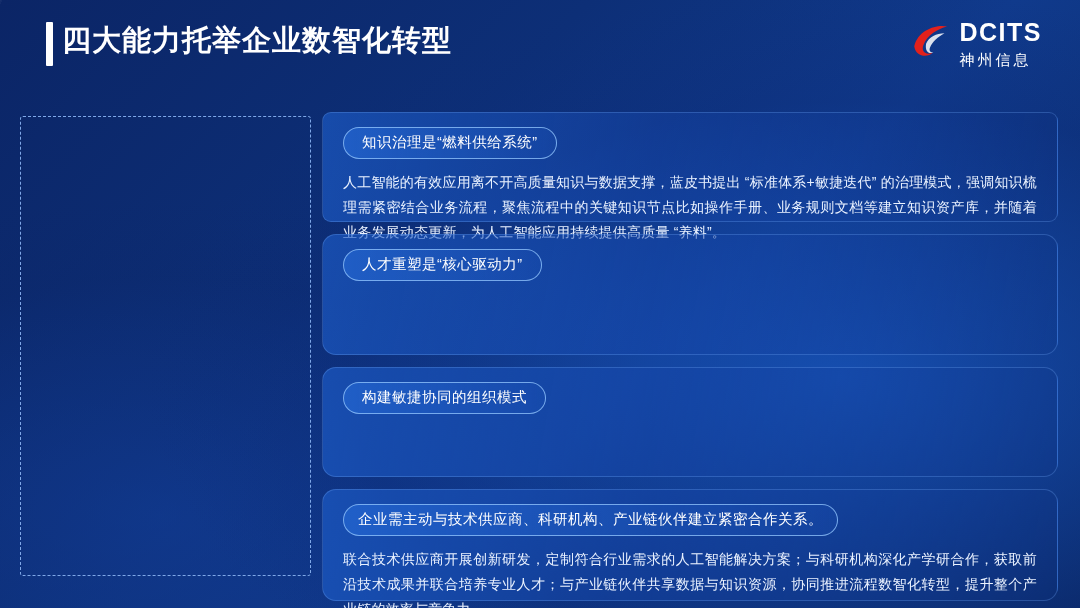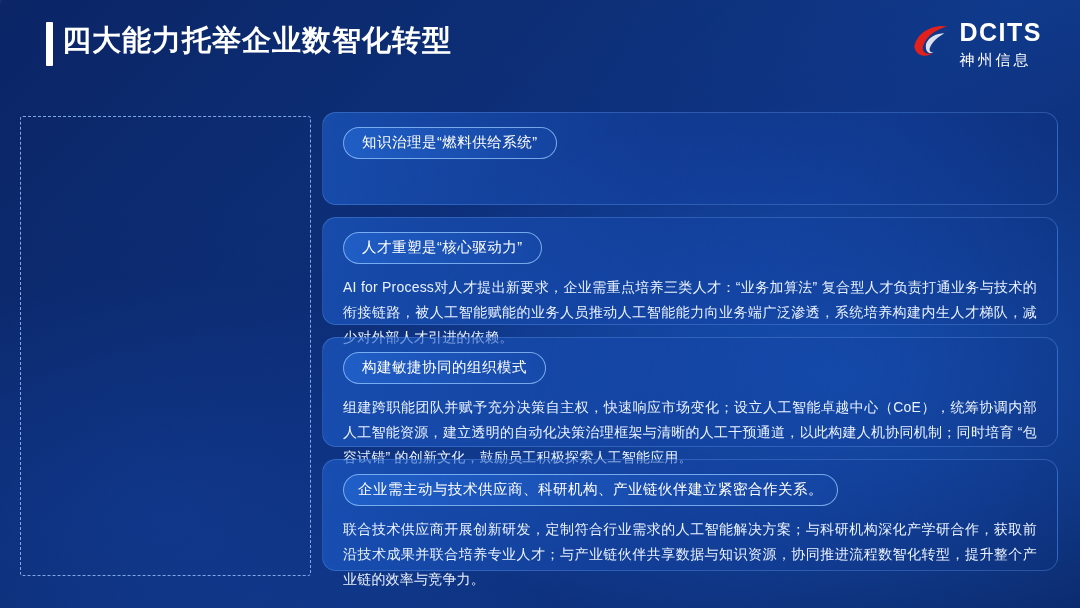--- a/index.html
+++ b/index.html
@@ -146,22 +146,22 @@
     padding: 5px 14px 6px 14px;
   }
   .card-body {
     margin-top: 11px;
     font-size: 14px;
     line-height: 25px;
     color: #eaf2ff;
     text-align: justify;
     letter-spacing: 0.2px;
   }
-  .card-1 { height: 93px; }
-  .card-2 { height: 108px; }
+  .card-1 { height: 110px; border-radius: 9px; }
+  .card-2 { height: 121px; }
   .card-3 { height: 110px; }
   .card-4 { height: 112px; }
 </style>
 </head>
 <body>
 
 <div class="slide">
 
   <div class="header">
     <div class="title-bar"></div>
@@ -178,30 +178,29 @@
       </span>
     </div>
   </div>
 
   <div class="left-panel"></div>
 
   <div class="cards">
 
     <div class="card card-1">
       <span class="card-tag">知识治理是“燃料供给系统”</span>
+      <div class="card-body">人工智能的有效应用离不开高质量知识与数据支撑，蓝皮书提出 “标准体系+敏捷迭代” 的治理模式，强调知识梳理需紧密结合业务流程，聚焦流程中的关键知识节点比如操作手册、业务规则文档等建立知识资产库，并随着业务发展动态更新，为人工智能应用持续提供高质量 “养料”。</div>
     </div>
 
     <div class="card card-2">
       <span class="card-tag">人才重塑是“核心驱动力”</span>
-      <div class="card-body">AI for Process对人才提出新要求，企业需重点培养三类人才：“业务加算法” 复合型人才负责打通业务与技术的衔接链路，被人工智能赋能的业务人员推动人工智能能力向业务端广泛渗透，系统培养构建内生人才梯队，减少对外部人才引进的依赖。</div>
     </div>
 
     <div class="card card-3">
       <span class="card-tag">构建敏捷协同的组织模式</span>
-      <div class="card-body">组建跨职能团队并赋予充分决策自主权，快速响应市场变化；设立人工智能卓越中心（CoE），统筹协调内部人工智能资源，建立透明的自动化决策治理框架与清晰的人工干预通道，以此构建人机协同机制；同时培育 “包容试错” 的创新文化，鼓励员工积极探索人工智能应用。</div>
     </div>
 
     <div class="card card-4">
       <span class="card-tag wide">企业需主动与技术供应商、科研机构、产业链伙伴建立紧密合作关系。</span>
       <div class="card-body">联合技术供应商开展创新研发，定制符合行业需求的人工智能解决方案；与科研机构深化产学研合作，获取前沿技术成果并联合培养专业人才；与产业链伙伴共享数据与知识资源，协同推进流程数智化转型，提升整个产业链的效率与竞争力。</div>
     </div>
 
   </div>
 </div>
 

